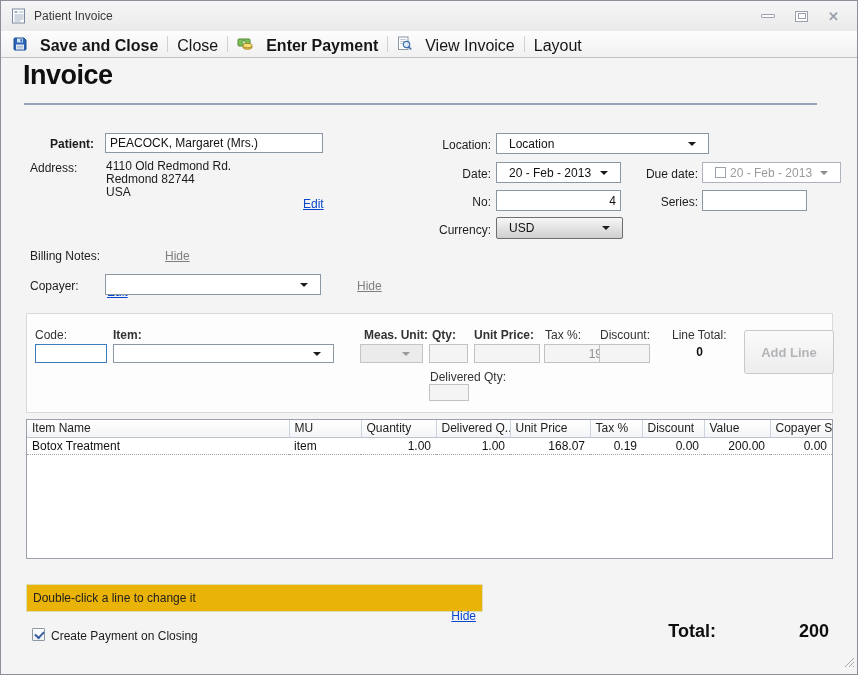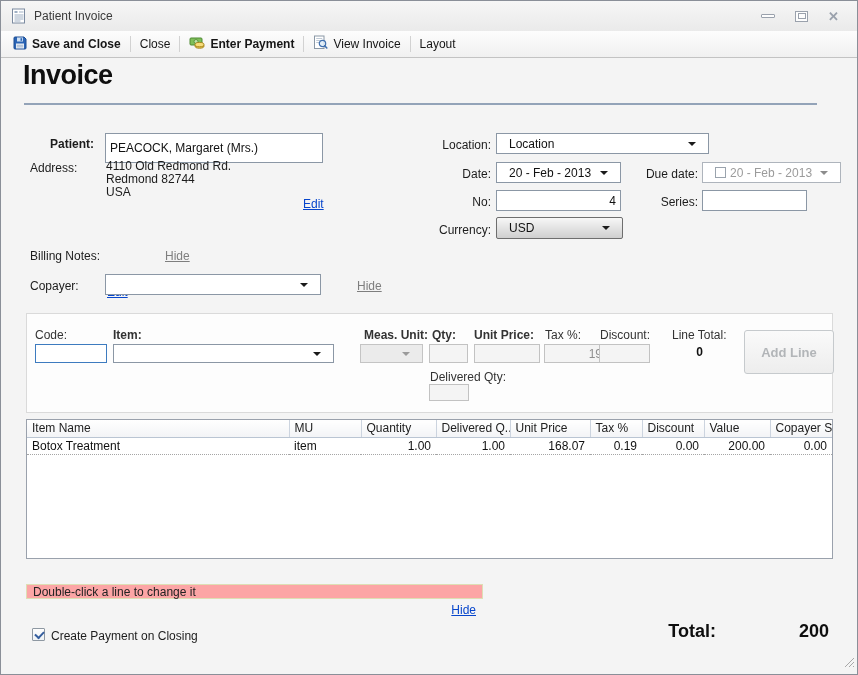--- a/index.html
+++ b/index.html
@@ -23,21 +23,21 @@
   .glyph-max{ width:13px; height:11px; border:1px solid #9aa1ac; background:#fdfdfd; position:relative; }
   .glyph-max::after{ content:""; position:absolute; left:2px; top:1px; width:6px; height:4px; border:1px solid #9aa1ac; }
   .glyph-close{ font-size:13px; font-weight:bold; color:#9aa1ac; line-height:1; }
   
   .toolbar{
     position:absolute; top:30px; left:0; right:0; height:27px;
     background:linear-gradient(#fdfdfd,#f0f0f0);
     border-bottom:1px solid #c3c3c3;
     display:flex; align-items:center; padding:0 4px;
   }
-  .tool-item{ display:flex; align-items:center; gap:5px; padding:0 8px; height:22px; font-size:12px; color:#161616; cursor:default; }
+  .tool-item{ display:flex; align-items:flex-end; gap:13px; padding:0 8px; height:22px; font-size:16px; color:#161616; cursor:default; }
   .tool-item.bold{ font-weight:bold; }
   .tool-sep{ width:1px; height:16px; background:#d2d2d2; margin:0 1px; }
   
   .lbl{ position:absolute; font-size:12px; color:#1c1c1c; white-space:nowrap; }
   .b{ font-weight:bold; }
   .gray{ color:#5d5d5d; }
   .tb{
     position:absolute; border:1px solid #8b97a5; background:#fff;
     font:12px "Liberation Sans", sans-serif; color:#111; padding:1px 4px;
   }
@@ -92,22 +92,22 @@
   }
   table.grid th:last-child{ border-right:none; }
   table.grid td{
     font-size:12px; color:#111; padding:1px 5px; height:16px;
     white-space:nowrap; overflow:hidden;
     border-bottom:1px dotted #a5a5a5;
   }
   .ar{ text-align:right; }
   
   .hint{
-    position:absolute; left:25px; top:583px; width:457px; height:15px;
-    background:#fca5a5; border:1px solid #dedeb4;
+    position:absolute; left:25px; top:583px; width:457px; height:28px;
+    background:#eab308; border:1px solid #dedeb4;
     display:flex; align-items:center; justify-content:space-between; padding:0 6px;
   }
   .hint .txt{ font-size:12px; color:#222; }
   .hint .lnk{ position:static; }
   
   .cb-checked{
     position:absolute; left:31px; top:627px; width:13px; height:13px;
     border:1px solid #8e98a2; background:linear-gradient(#fdfdfd,#eef2f5); border-radius:1px;
   }
   .cb-checked::after{
@@ -196,21 +196,21 @@
     <span class="tool-sep"></span>
     <div class="tool-item">
       <span>Layout</span>
     </div>
   </div>
 
   <div class="page-title">Invoice</div>
   <div class="divider"></div>
 
   <span class="lbl b" style="left:29px; top:136px;padding-left:20px;">Patient:</span>
-  <input class="tb" style="left: 104px; top: 132px; width: 218px; height: 30px;" value="PEACOCK, Margaret (Mrs.)">
+  <input class="tb" style="left: 104px; top: 132px; width: 218px; height: 20px;" value="PEACOCK, Margaret (Mrs.)">
   <span class="lbl" style="left:29px; top:160px;">Address:</span>
   <div class="addr">
     <div>4110 Old Redmond Rd.</div>
     <div>Redmond 82744</div>
     <div>USA</div>
   </div>
   <span class="lnk" style="left:302px; top:160px;">Edit</span>
 
   <span class="lbl" style="left:420px; top:137px; width:70px; text-align:right;">Location:</span>
   <div class="combo" style="left:495px; top:132px; width:213px; height:21px;">

